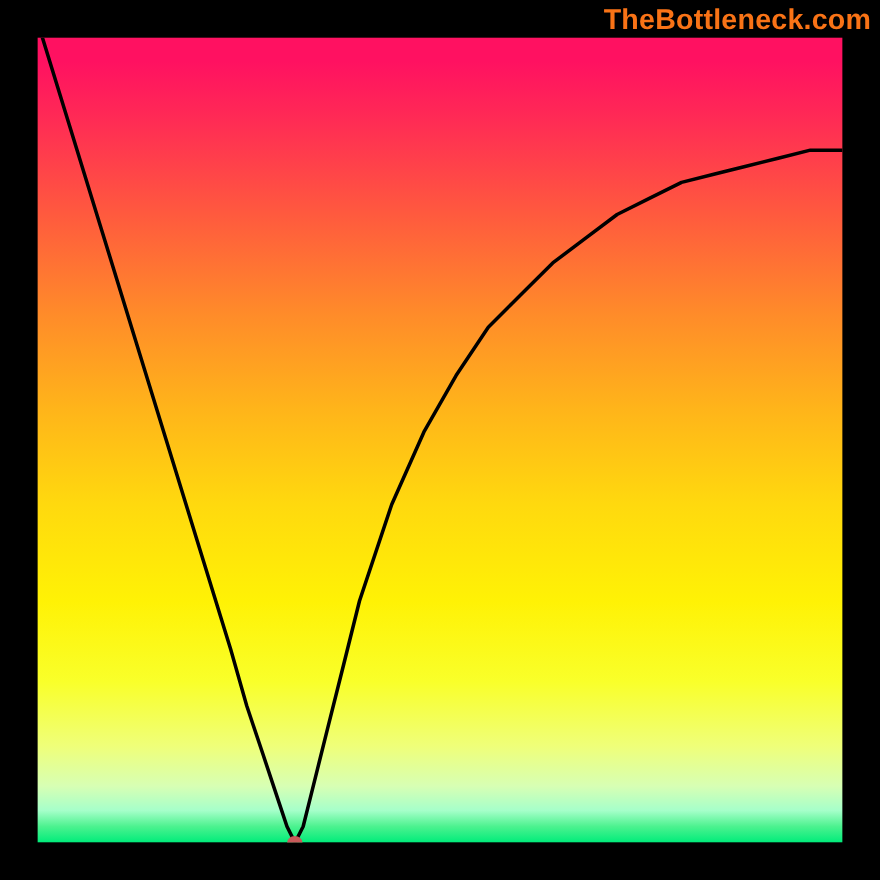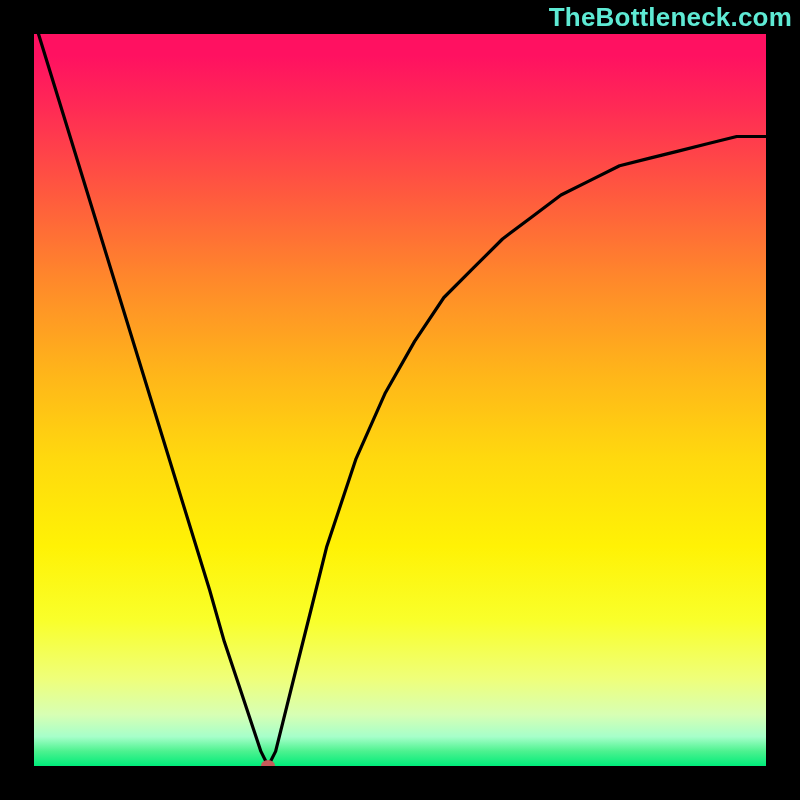--- a/index.html
+++ b/index.html
@@ -16,21 +16,21 @@
     width: 800px;
     height: 800px;
     background: #000;
   }
   .watermark {
     position: absolute;
     top: 2px;
     right: 8px;
     font-size: 26px;
     font-weight: 600;
-    color: #5eead4;
+    color: #f97316;
     letter-spacing: 0.2px;
     z-index: 10;
   }
   .plot-area {
     position: absolute;
     left: 34px;
     top: 34px;
     width: 732px;
     height: 732px;
     overflow: hidden;

